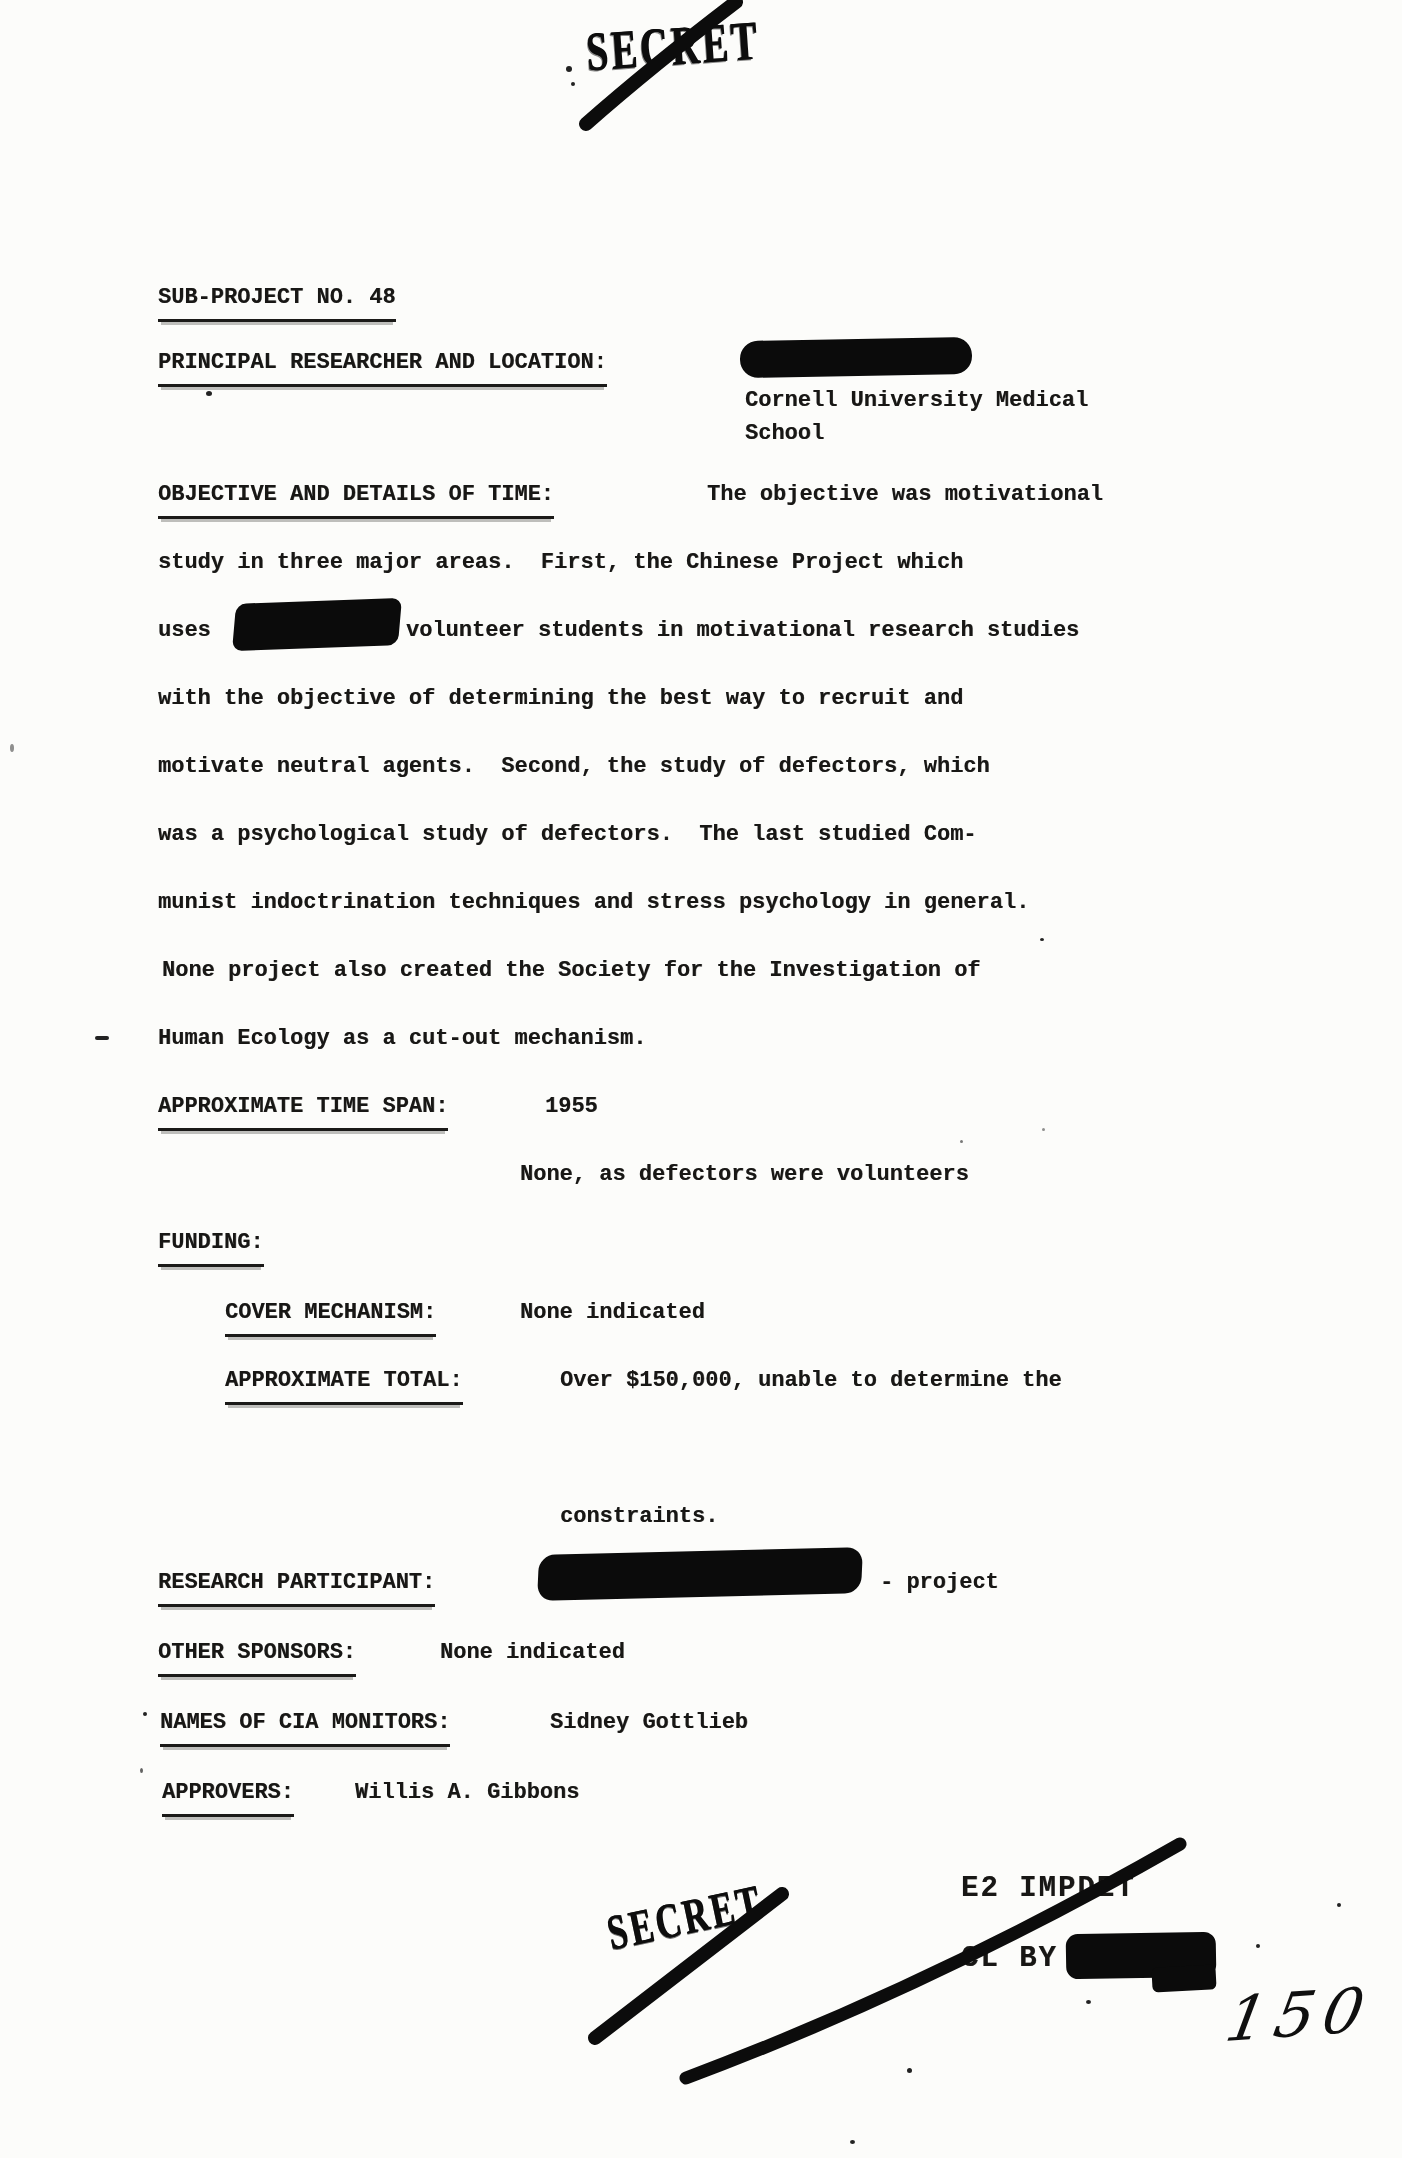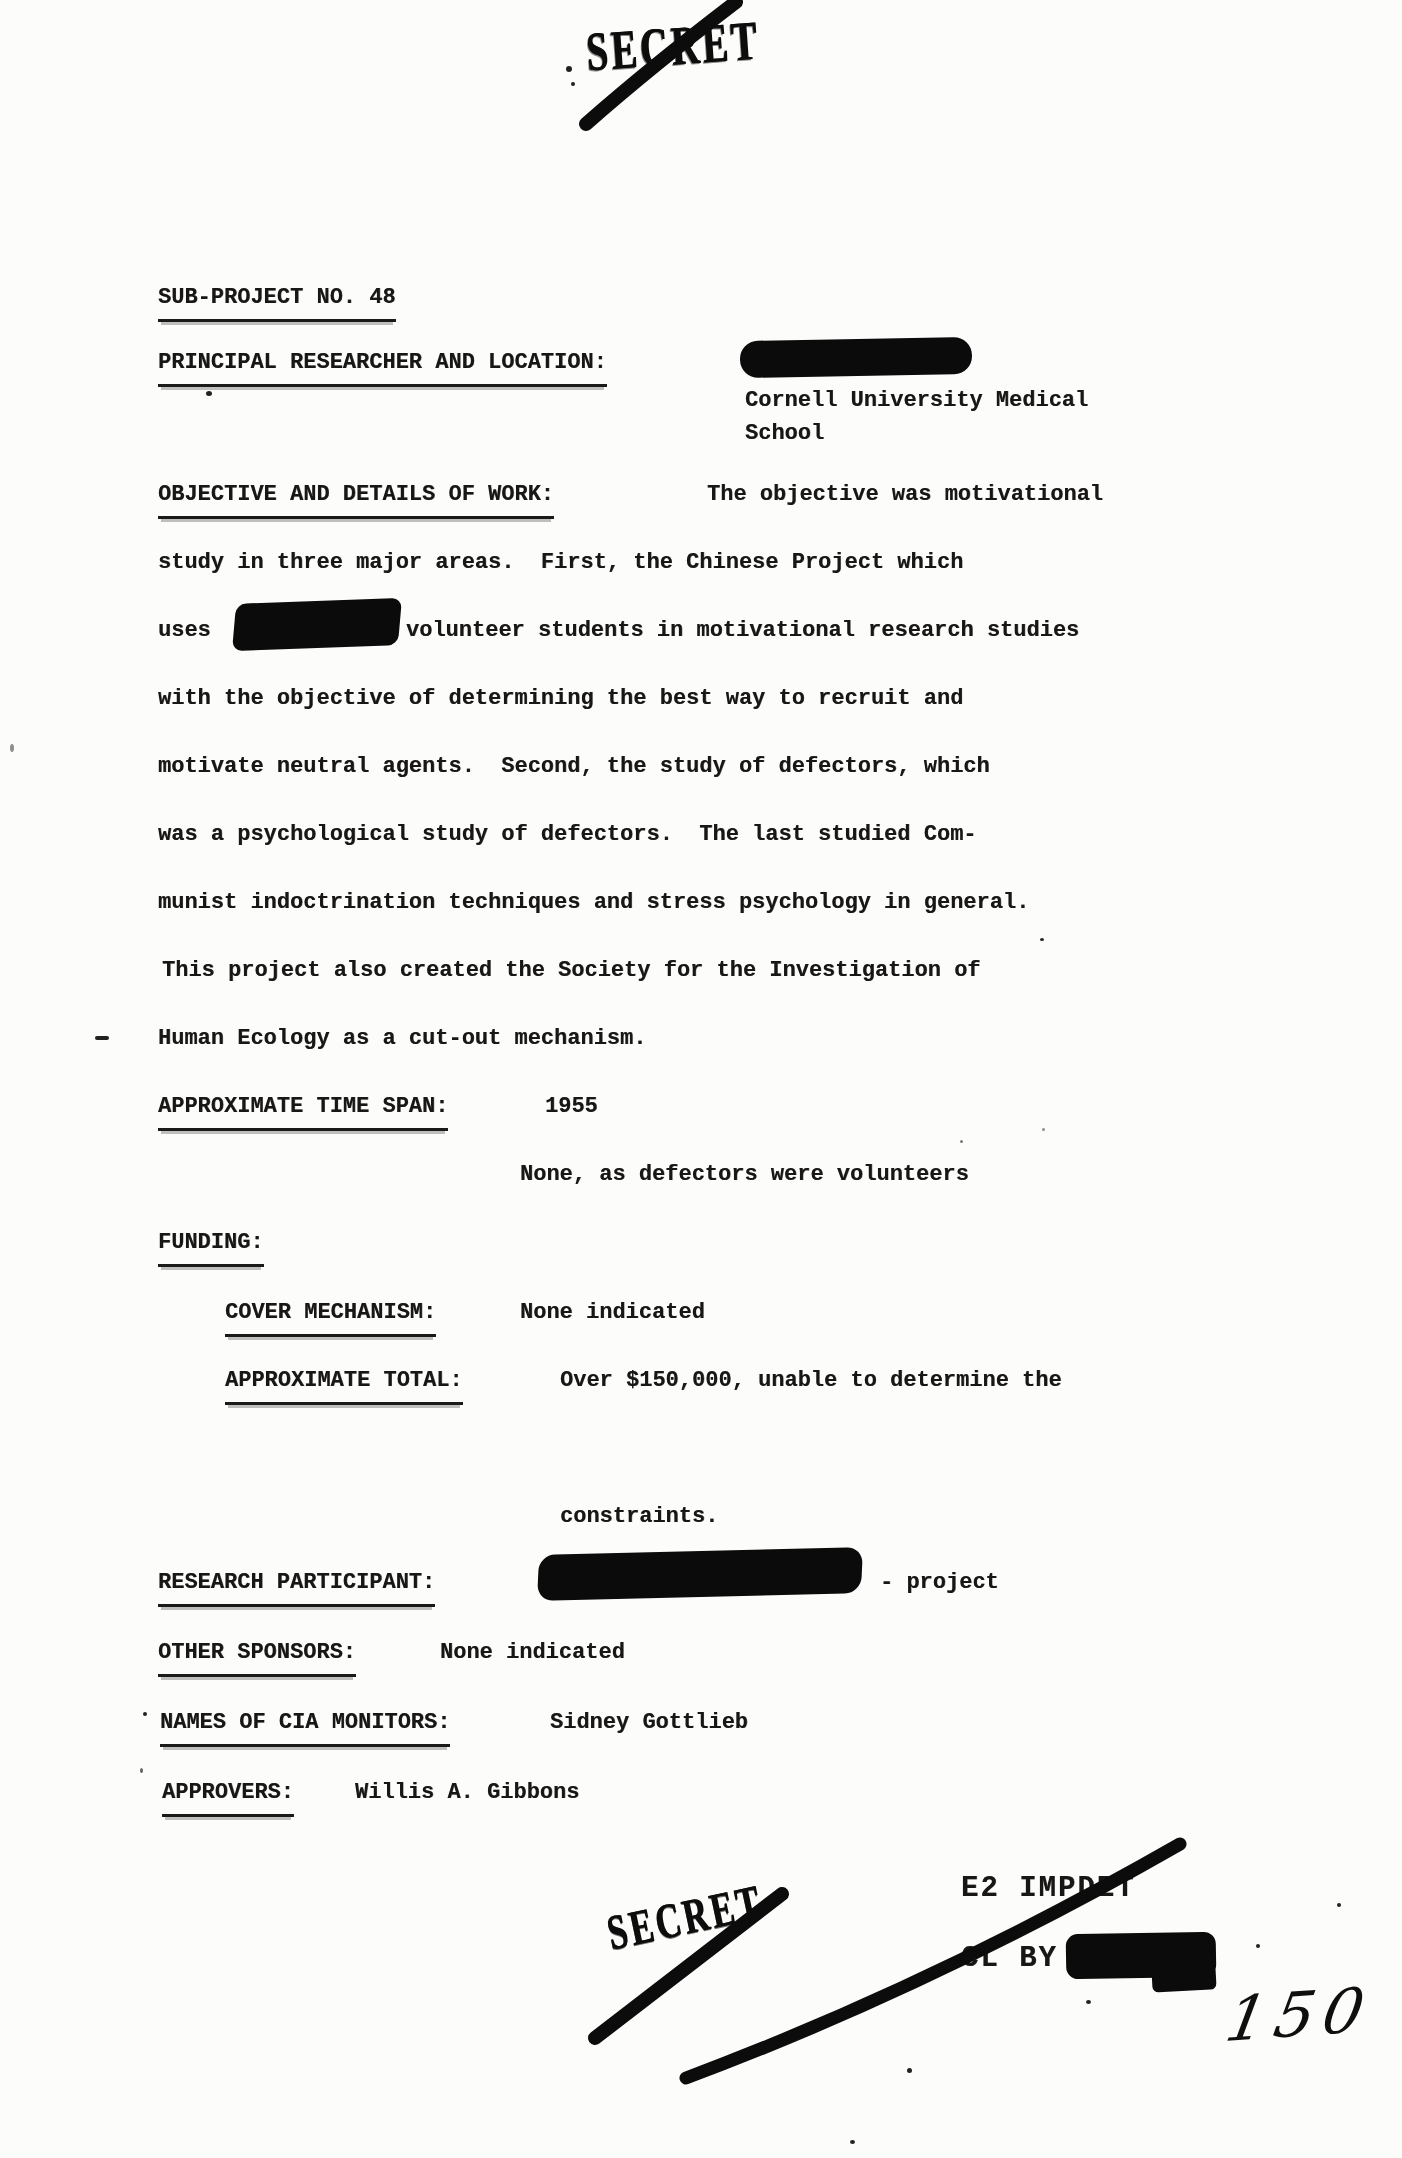--- a/index.html
+++ b/index.html
@@ -64,31 +64,31 @@
     <span class="inner">SECRET</span>
   </div>
 
   <span class="t u" style="left:158px;top:281px">SUB-PROJECT NO. 48</span>
 
   <span class="t u" style="left:158px;top:346px">PRINCIPAL RESEARCHER AND LOCATION:</span>
   <div class="r" style="left:740px;top:339px;width:232px;height:37px;border-radius:18px;transform:rotate(-1deg)"></div>
   <span class="t" style="left:745px;top:384px">Cornell University Medical</span>
   <span class="t" style="left:745px;top:417px">School</span>
 
-  <span class="t u" style="left:158px;top:478px">OBJECTIVE AND DETAILS OF WORK:</span>
+  <span class="t u" style="left:158px;top:478px">OBJECTIVE AND DETAILS OF TIME:</span>
   <span class="t" style="left:158px;top:546px">study in three major areas.  First, the Chinese Project which</span>
   <span class="t" style="left:707px;top:478px">The objective was motivational</span>
   <span class="t" style="left:158px;top:614px">uses</span>
   <div class="r" style="left:234px;top:601px;width:166px;height:47px;border-radius:10px;transform:rotate(-2deg) skewX(-7deg)"></div>
   <span class="t" style="left:406px;top:614px">volunteer students in motivational research studies</span>
   <span class="t" style="left:158px;top:682px">with the objective of determining the best way to recruit and</span>
   <span class="t" style="left:158px;top:750px">motivate neutral agents.  Second, the study of defectors, which</span>
   <span class="t" style="left:158px;top:818px">was a psychological study of defectors.  The last studied Com-</span>
   <span class="t" style="left:158px;top:886px">munist indoctrination techniques and stress psychology in general.</span>
-  <span class="t" style="left:162px;top:954px">This project also created the Society for the Investigation of</span>
+  <span class="t" style="left:162px;top:954px">None project also created the Society for the Investigation of</span>
   <span class="t" style="left:158px;top:1022px">Human Ecology as a cut-out mechanism.</span>
 
   <span class="t u" style="left:158px;top:1090px">APPROXIMATE TIME SPAN:</span>
   <span class="t" style="left:545px;top:1090px">1955</span>
 
   <span class="t" style="left:520px;top:1158px">None, as defectors were volunteers</span>
 
   <span class="t u" style="left:158px;top:1226px">FUNDING:</span>
 
   <span class="t u" style="left:225px;top:1296px">COVER MECHANISM:</span>

